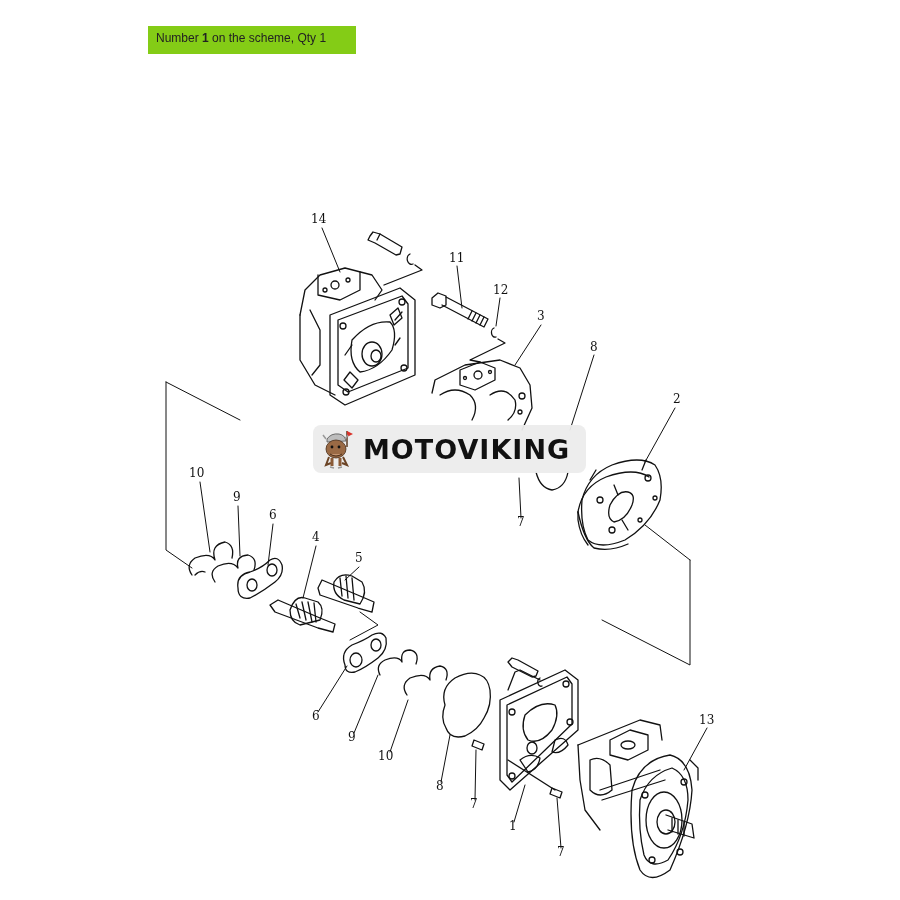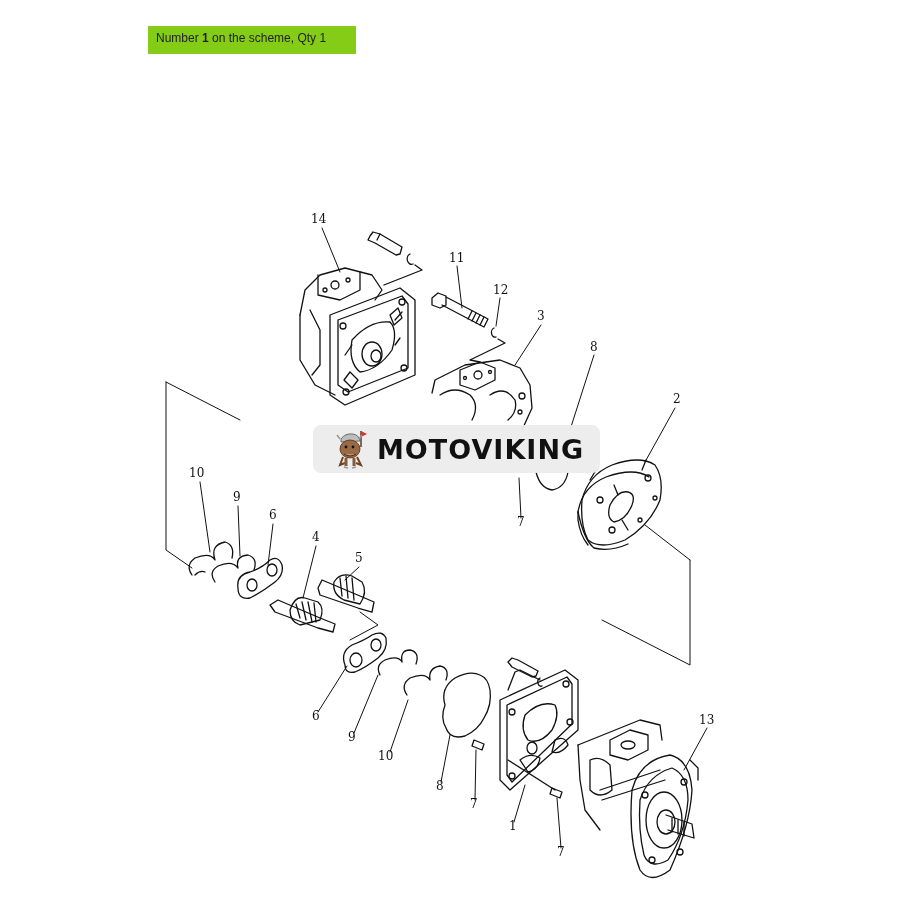--- a/index.html
+++ b/index.html
@@ -11,21 +11,21 @@
     }
     .caption b { font-weight: bold; }
     .diagram-area {
       position: absolute; left: 178px; top: 178px; width: 550px; height: 722px; background: #fff;
     }
     svg.diagram { position: absolute; left: 0; top: 0; width: 900px; height: 900px; }
     svg text { font-family: "DejaVu Serif", serif; font-size: 12px; fill: #111; }
     .watermark {
       position: absolute; left: 313px; top: 425px; width: 273px; height: 48px;
       background: rgba(236,236,236,0.95); border-radius: 8px;
-      display: flex; align-items: center; padding-left: 14px;
+      display: flex; align-items: center;
     }
     .wm-mascot { width: 44px; height: 44px; margin-left: 4px; }
     .wm-text {
       font-family: "DejaVu Sans", sans-serif; font-weight: bold; font-size: 27px;
       color: #111; letter-spacing: 1px; margin-left: 2px;
     }
   </style>
 </head>
 <body>
 

